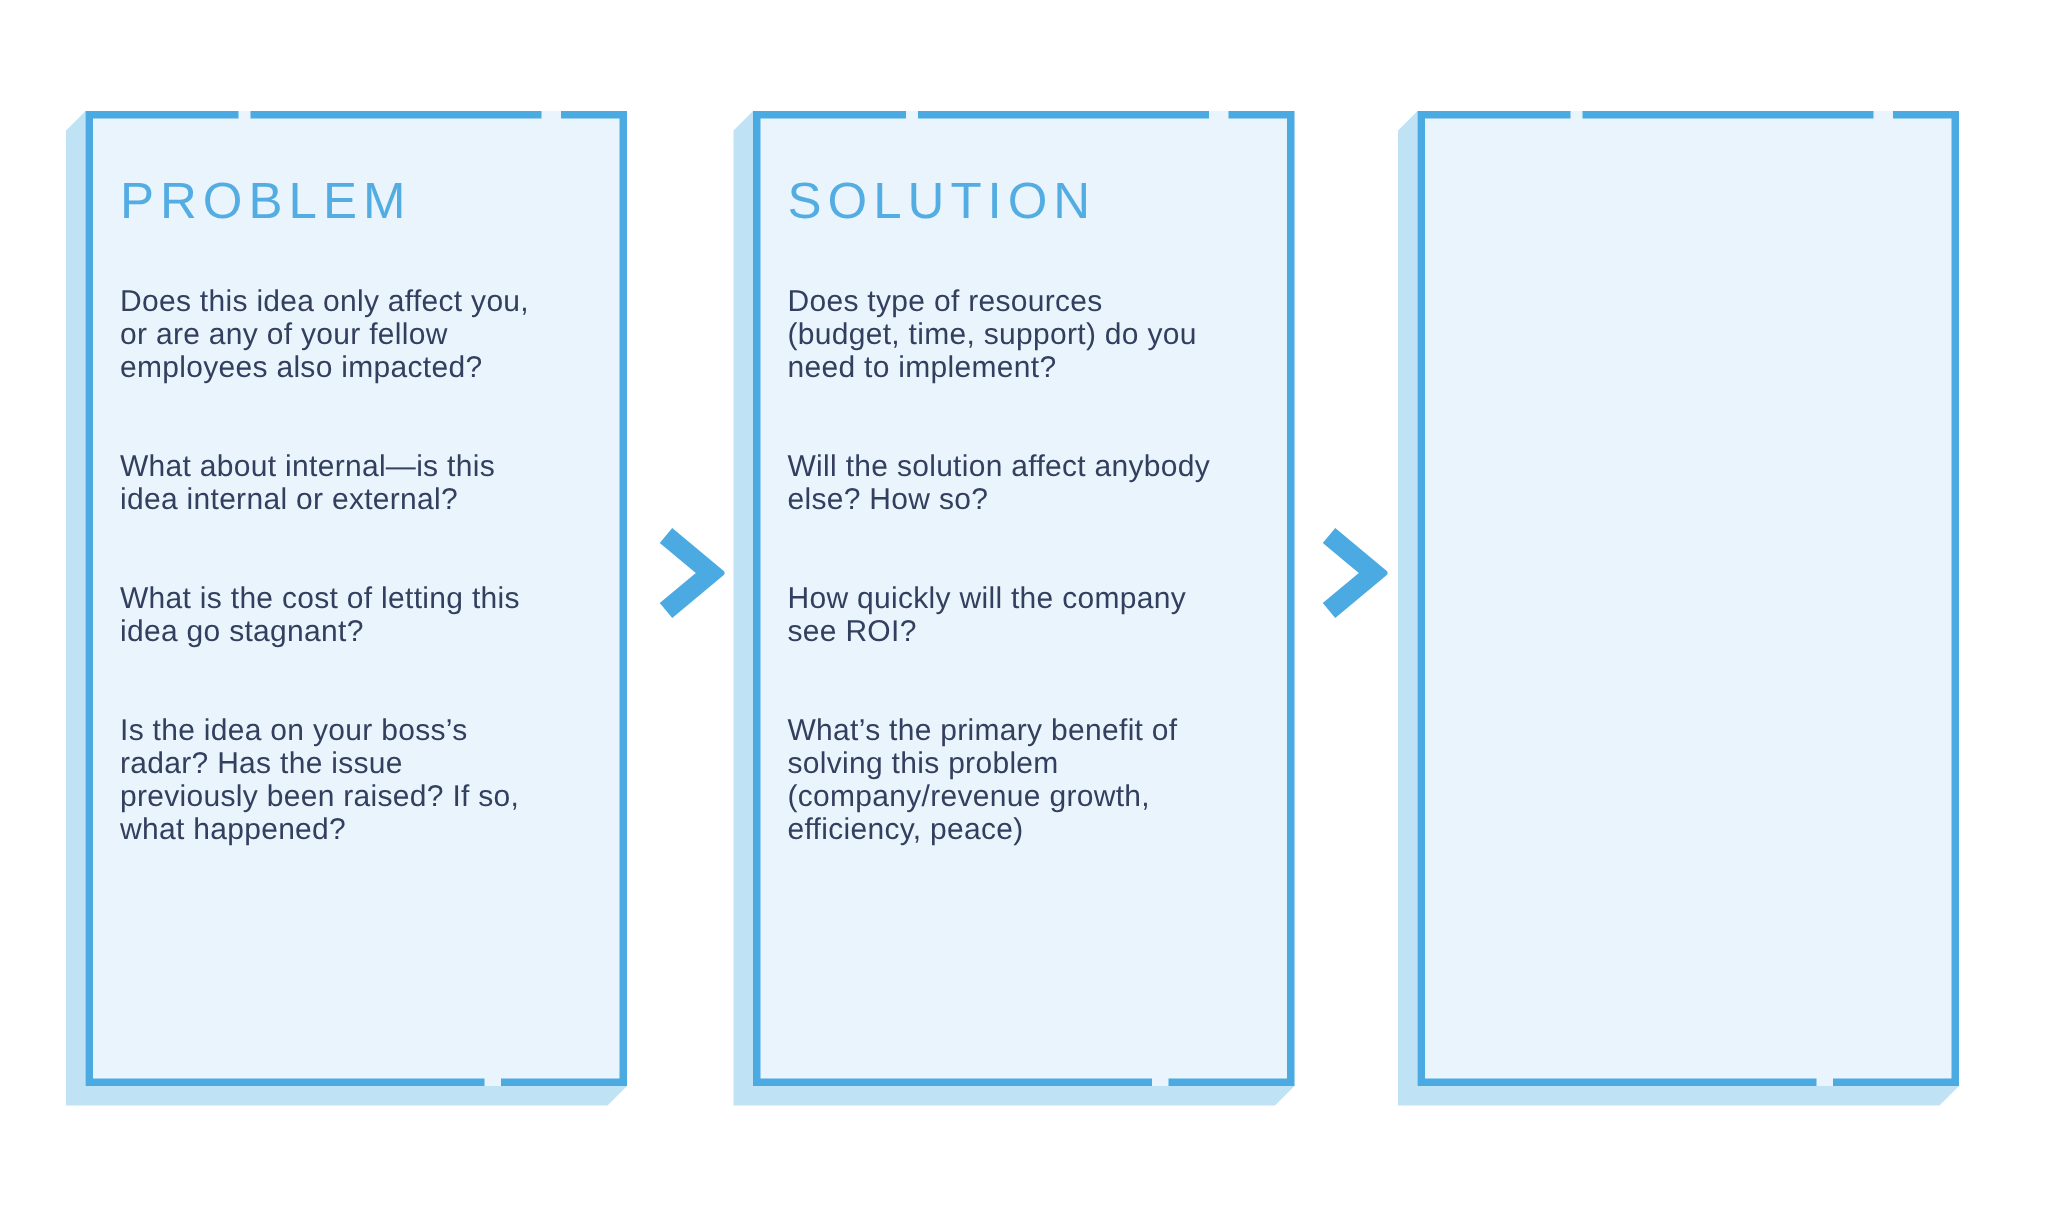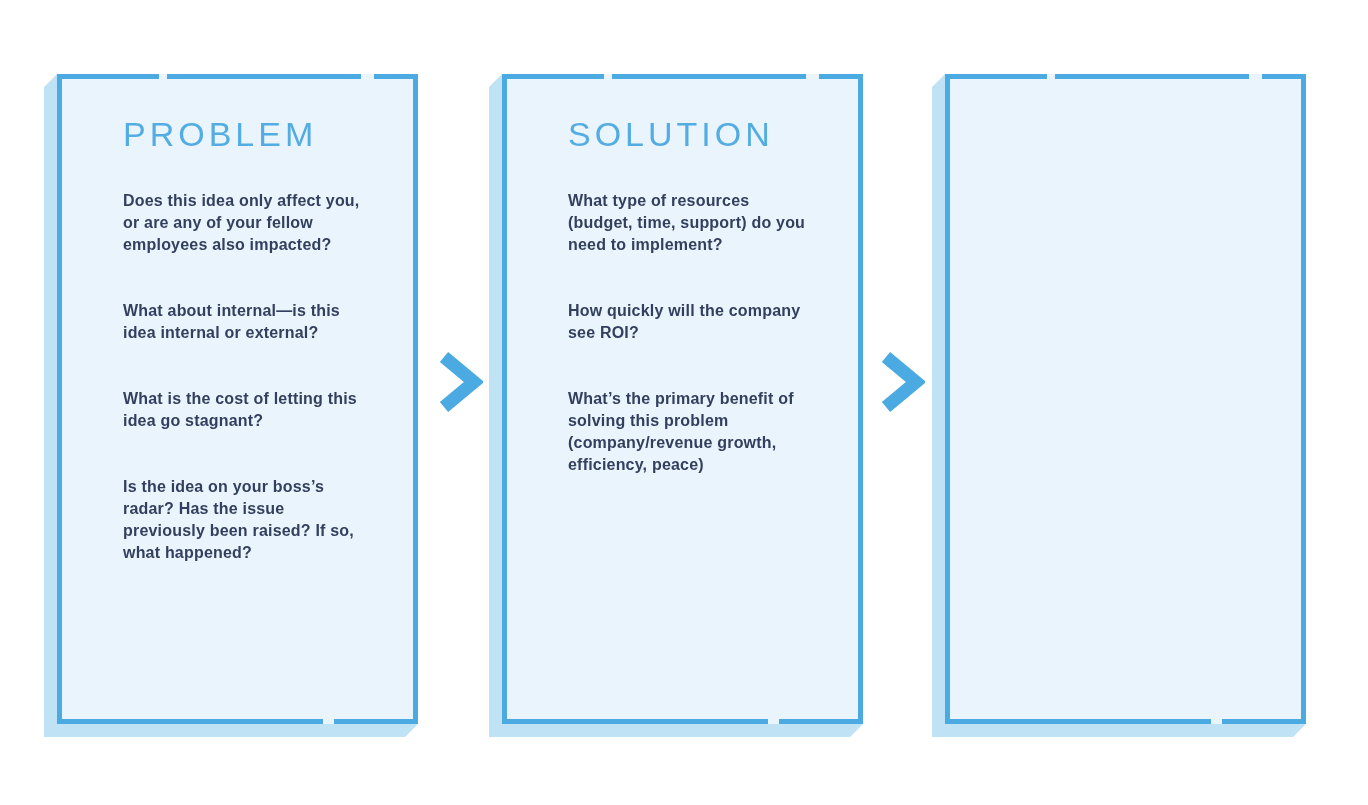--- a/index.html
+++ b/index.html
@@ -29,35 +29,34 @@
     position:absolute;
     left:-16px;
     top:0;
     width:380px;
     height:668px;
     pointer-events:none;
   }
   .panel .content{
     position:relative;
     padding:40px 52px 0 23px;
-    margin-left:43px;
   }
   .panel h2{
     font-size:34px;
     line-height:40px;
     font-weight:400;
     letter-spacing:4px;
     color:var(--title);
     margin:0 0 36px 0;
     white-space:nowrap;
   }
   .panel p{
-    font-size:16px;
+    font-size:20px;
     line-height:22px;
-    font-weight:700;
+    font-weight:400;
     color:var(--text);
     letter-spacing:0.2px;
     max-width:302px;
     margin:0 0 44px 0;
   }
   .chev{
     position:absolute;
     top:349px;
     width:46px;
     height:66px;
@@ -88,21 +87,22 @@
   </svg>
 
   <section class="panel" style="left:502px">
     <svg class="frame" viewBox="-16 0 380 668" aria-hidden="true">
       <polygon points="0,0 -13,13 -13,663 348,663 361,650 0,650" style="fill:var(--shadow)"></polygon>
       <rect x="0" y="0" width="361" height="650" style="fill:var(--fill)"></rect>
       <path d="M2.5,0 V650 M358.5,0 V650 M0,2.5 H102 M110,2.5 H304 M317,2.5 H361 M0,647.5 H266 M277,647.5 H361" style="stroke:var(--accent);stroke-width:5;fill:none"></path>
     </svg>
     <div class="content">
       <h2>SOLUTION</h2>
-      <p>What type of resources (budget, time, support) do you need to implement?</p>
+      <p>Does type of resources (budget, time, support) do you need to implement?</p>
+      <p>Will the solution affect anybody else? How so?</p>
       <p>How quickly will the company see ROI?</p>
       <p>What’s the primary benefit of solving this problem (company/revenue growth, efficiency, peace)</p>
     </div>
   </section>
 
   <svg class="chev" style="left:879px" viewBox="0 0 46 66" aria-hidden="true">
     <polyline points="7,8 37,33 7,58" style="fill:none;stroke:var(--accent);stroke-width:13;stroke-linecap:butt;stroke-linejoin:miter"></polyline>
   </svg>
 
   <section class="panel" style="left:945px">

